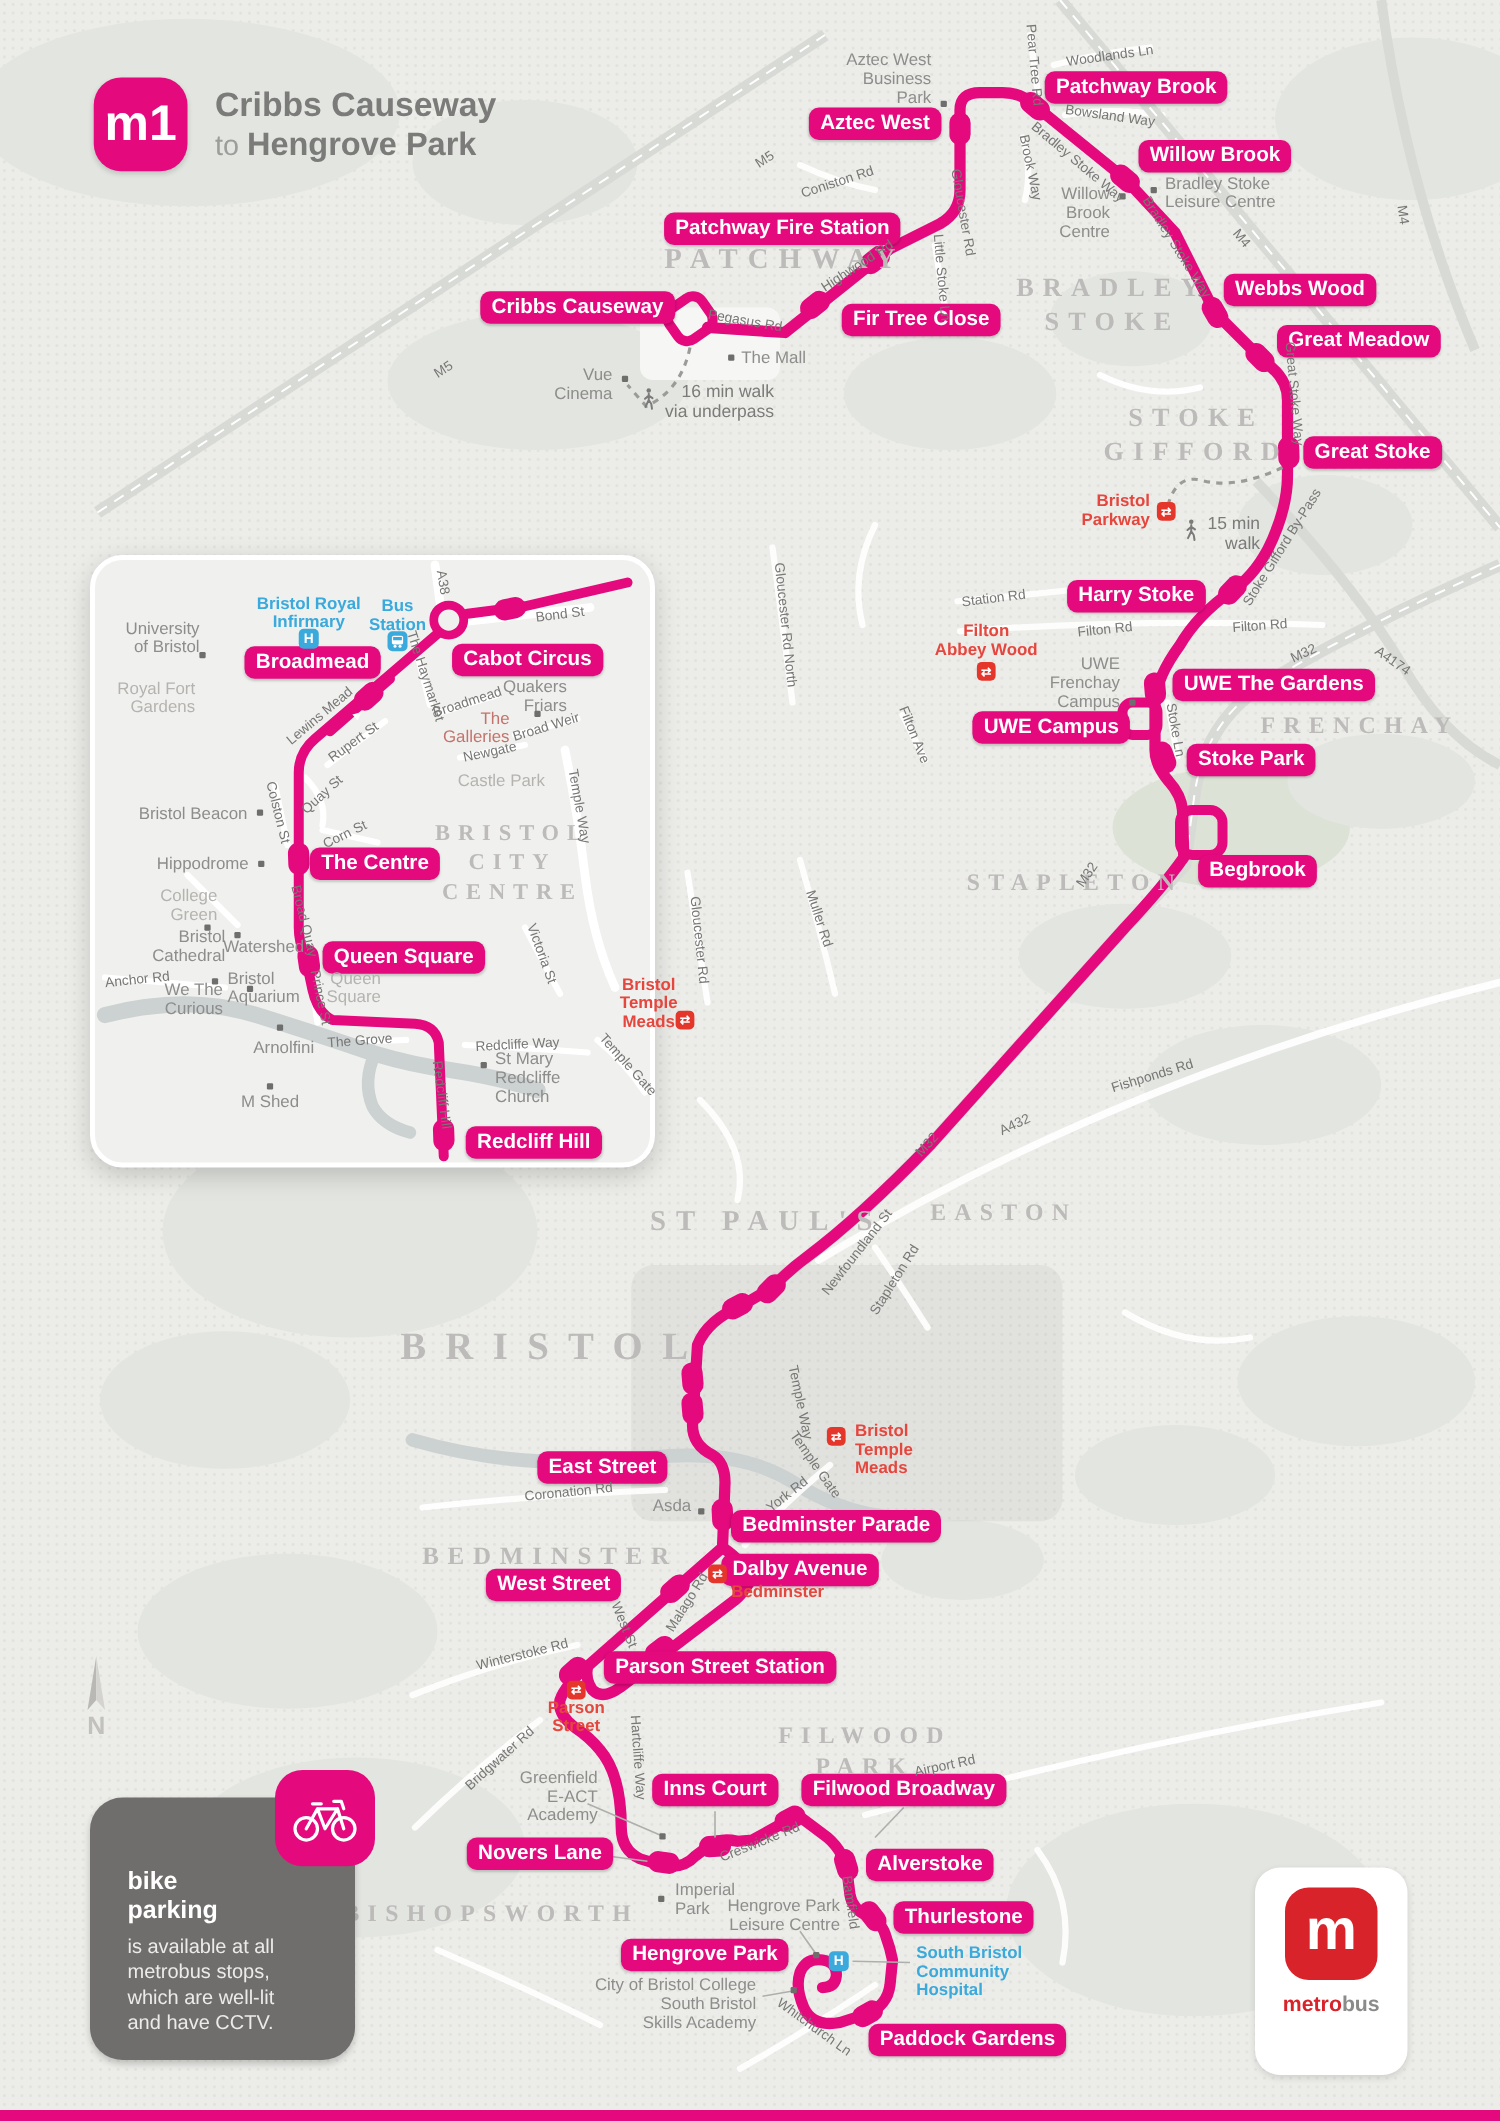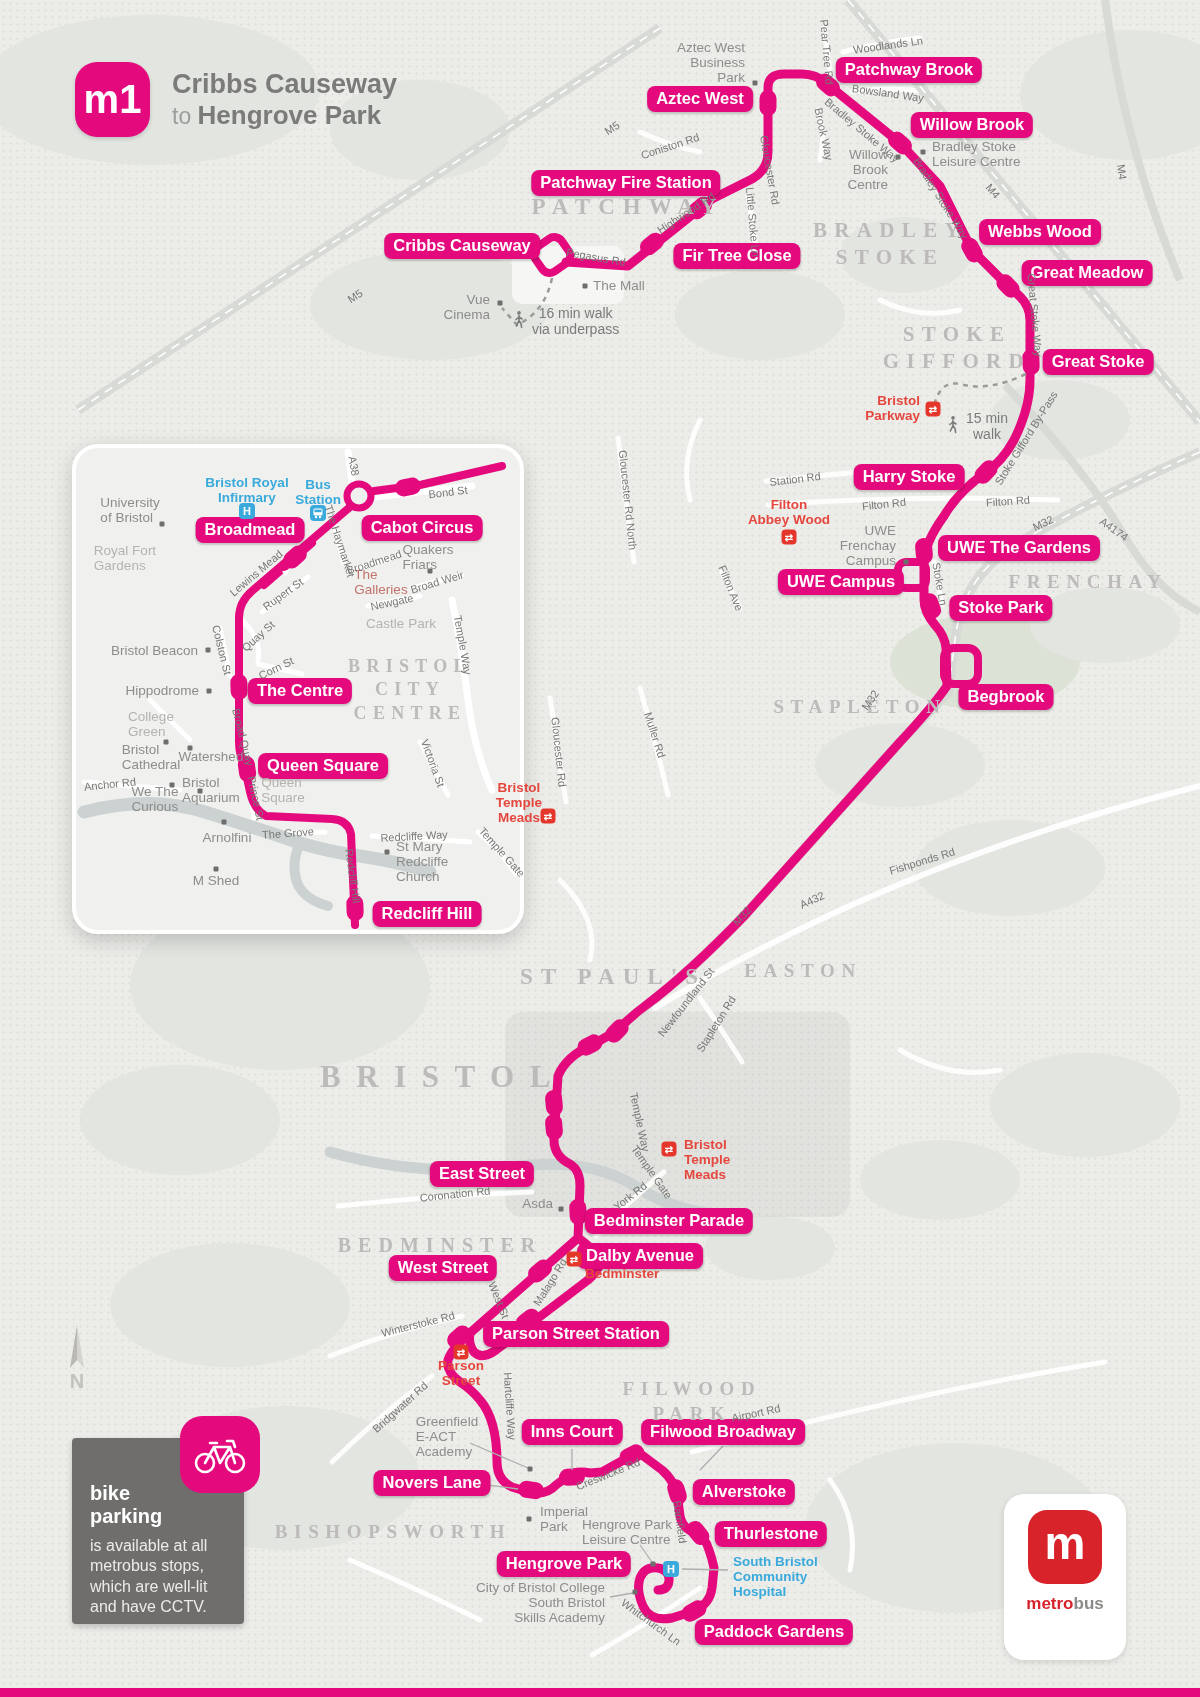--- a/index.html
+++ b/index.html
@@ -20,53 +20,53 @@
     background:var(--pink);color:#fff;font-weight:bold;font-size:16.5px;
     padding:3px 9px 4px;border-radius:8px;white-space:nowrap;
     box-shadow:0 1px 2px rgba(0,0,0,.18);line-height:1.15;
   }
   .area-label{
     color:#bdbaba;font-weight:600;letter-spacing:.35em;white-space:pre-line;
     text-align:center;line-height:1.3;font-size:20px;font-family:Liberation Serif, serif;
   }
   .poi-label{
     color:#8d8d8b;font-weight:500;font-size:13.5px;line-height:1.12;
-    white-space:pre-line;text-align:left;
+    white-space:pre-line;text-align:right;
   }
   .poi-label.light{color:#b5b3b0;}
   .poi-dot{width:5px;height:5px;background:#6e6e6c;border-radius:1px;}
   .road-label{
     color:#777775;font-weight:500;font-size:11px;white-space:nowrap;
   }
   .rail-label{color:#e5473f;font-weight:700;font-size:13.5px;line-height:1.1;white-space:pre-line;text-align:center;}
   .rail-icon{
     width:15px;height:15px;background:#e5362c;border-radius:4px;color:#fff;
     font-size:10px;font-weight:bold;display:flex;align-items:center;justify-content:center;
   }
   .blue-label{color:#3aa9dc;font-weight:700;font-size:13.5px;line-height:1.12;white-space:pre-line;text-align:center;}
   .blue-icon{
     width:16px;height:16px;background:#3aa9dc;border-radius:4px;color:#fff;
     font-size:11px;font-weight:bold;display:flex;align-items:center;justify-content:center;
   }
-  .walk-note{color:#7b7b79;font-weight:500;font-size:14px;line-height:1.15;white-space:pre-line;text-align:center;}
+  .walk-note{color:#7b7b79;font-weight:500;font-size:14px;line-height:1.15;white-space:pre-line;text-align:right;}
 
   #header{position:absolute;left:75px;top:62px;display:flex;align-items:center;gap:22px;}
   #m1-badge{
     width:75px;height:75px;border-radius:22px;background:var(--pink);
     color:#fff;font-weight:bold;font-size:40px;display:flex;align-items:center;justify-content:center;
     box-shadow:0 2px 4px rgba(0,0,0,.15);
   }
   #header .t1{font-size:27px;font-weight:bold;color:#7b7b79;line-height:1.2;}
   #header .t2{font-size:26px;color:#7b7b79;line-height:1.2;}
   #header .t2 .to{font-weight:normal;color:#9d9d9b;font-size:23px;}
   #header .t2 b{font-weight:bold;}
 
   #bike-box{
-    position:absolute;left:72px;top:1438px;width:172px;height:186px;
-    background:#6f6e6c;border-radius:4px;color:#fff;padding:0;
+    position:absolute;left:72px;top:1438px;width:188px;height:186px;
+    background:#6f6e6c;border-radius:26px;color:#fff;padding:12px;
     box-shadow:0 3px 6px rgba(0,0,0,.2);
   }
   #bike-icon{
     position:absolute;right:-16px;top:-22px;width:80px;height:77px;border-radius:22px;
     background:var(--pink);display:flex;align-items:center;justify-content:center;
   }
   #bike-title{font-weight:bold;font-size:20px;line-height:1.15;white-space:pre-line;margin:44px 0 8px 18px;}
   #bike-body{font-size:16px;line-height:1.28;color:#eceael;color:#ecebe9;white-space:pre-line;margin-left:18px;}
 
   #north{position:absolute;left:64px;top:1322px;width:26px;text-align:center;}

